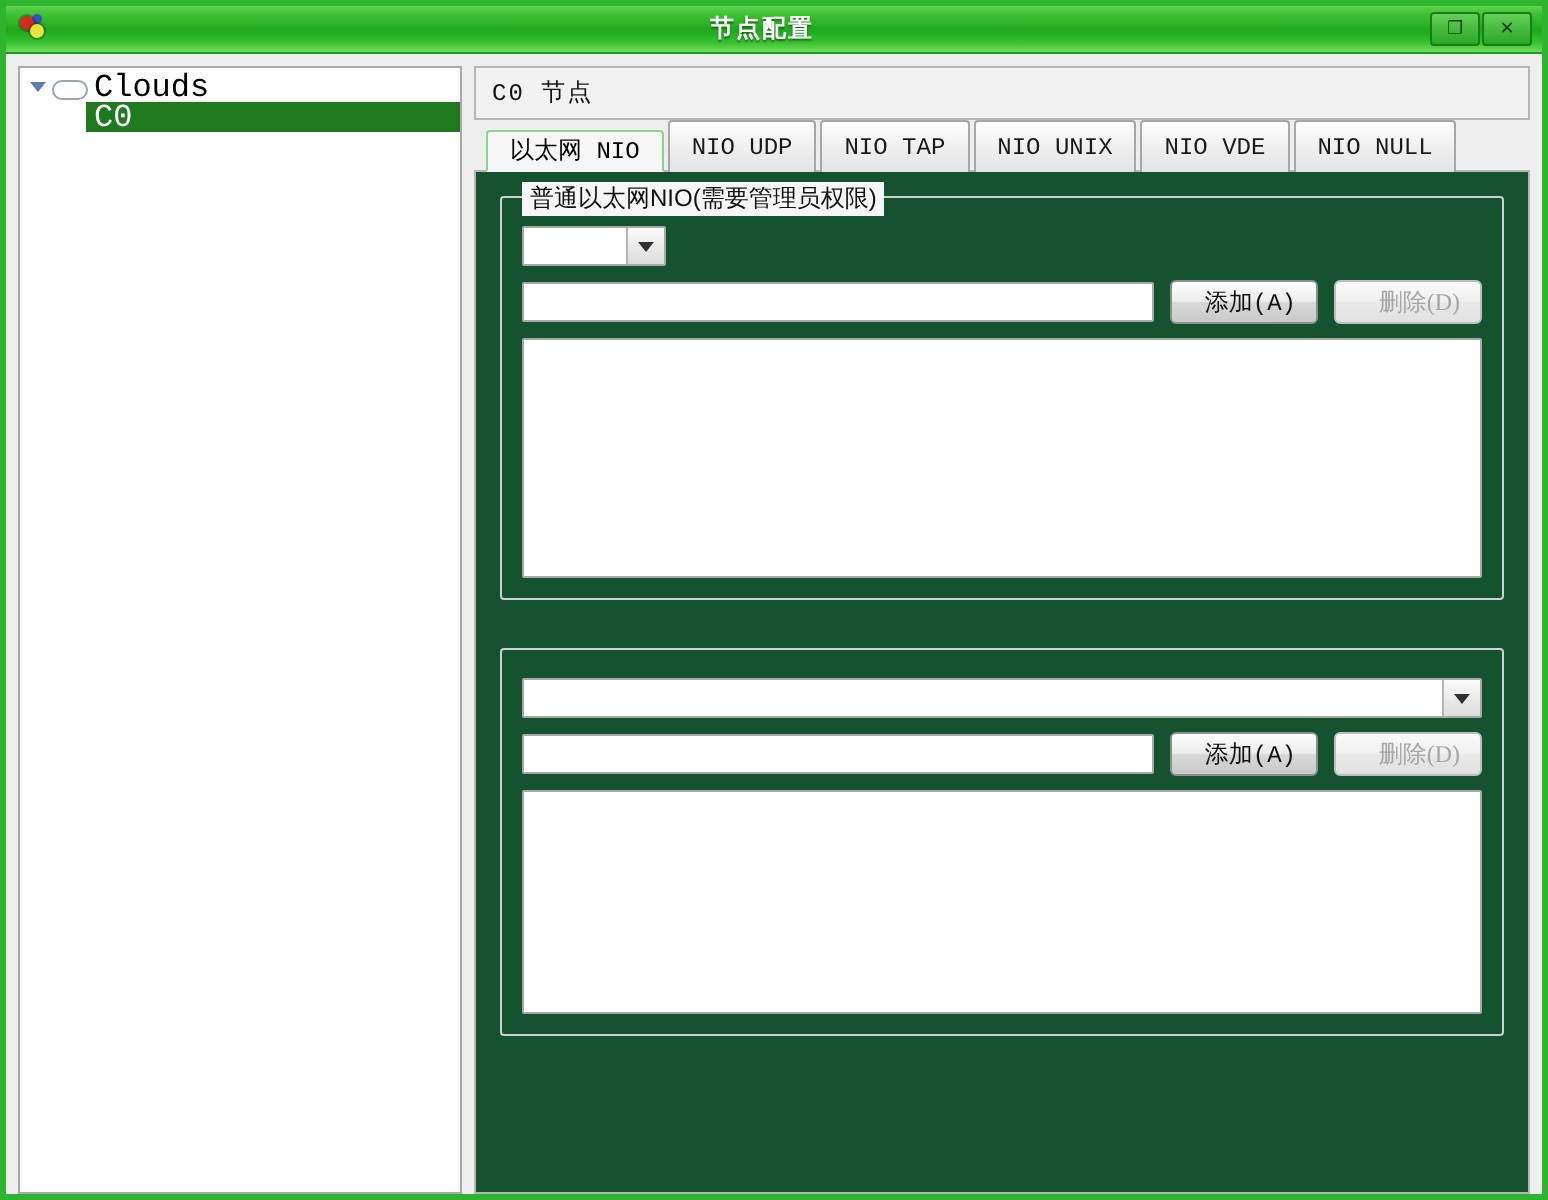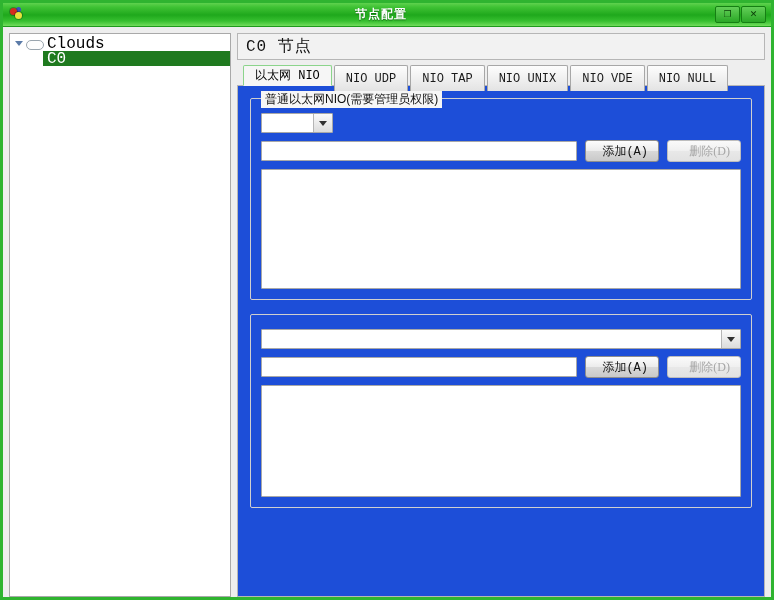--- a/index.html
+++ b/index.html
@@ -93,51 +93,51 @@
   .tree-row.selected .tree-label{color:#ffffff;}
 
   
   #right-panel{
     flex:1 1 auto;min-width:0;display:flex;flex-direction:column;
   }
   #page-title-box{
     height:27px;flex:0 0 27px;box-sizing:border-box;
     background:#f2f2f2;border:1px solid #b6b6b6;
     display:flex;align-items:center;padding-left:8px;
-    font-size:16px;color:#111;letter-spacing:1px;
+    font-size:12px;color:#111;letter-spacing:1px;
     font-family:"Liberation Mono","DejaVu Sans Mono",monospace;
   }
   #tab-host{
     flex:1 1 auto;margin-top:5px;display:flex;flex-direction:column;min-height:0;
   }
   #tabstrip{
-    display:flex;align-items:flex-start;height:21px;flex:0 0 21px;
+    display:flex;align-items:flex-end;height:21px;flex:0 0 21px;
     padding-left:6px;position:relative;z-index:2;
   }
   .tab{
     height:26px;box-sizing:border-box;
     padding:0 11px;margin-right:2px;
     display:flex;align-items:center;
     font-family:"Liberation Mono","DejaVu Sans Mono",monospace;
     font-size:12px;color:#1a1a1a;
     background:linear-gradient(to bottom,#fdfdfd,#e3e3e3);
     border:1px solid #a7a7a7;border-bottom:none;
     border-radius:2px 2px 0 0;
   }
   .tab.active{
     height:21px;
     background:#f6f6f6;
     border:1px solid #8bd48b;border-bottom:1px solid #f6f6f6;
     color:#000;
   }
   #tab-body{
     flex:1 1 auto;min-height:0;box-sizing:border-box;
-    background:#1d4ed8;border:1px solid #b6b6b6;
+    background:#14532d;border:1px solid #b6b6b6;
     padding:12px 12px 8px 12px;
-    display:flex;flex-direction:column;gap:14px;
+    display:flex;flex-direction:column;gap:24px;
     margin-top:-1px;
   }
 
   
   .group{
     position:relative;box-sizing:border-box;
     border:1px solid #cfcfcf;border-radius:2px;
     padding:14px 10px 10px 10px;
     display:flex;flex-direction:column;gap:7px;
   }

